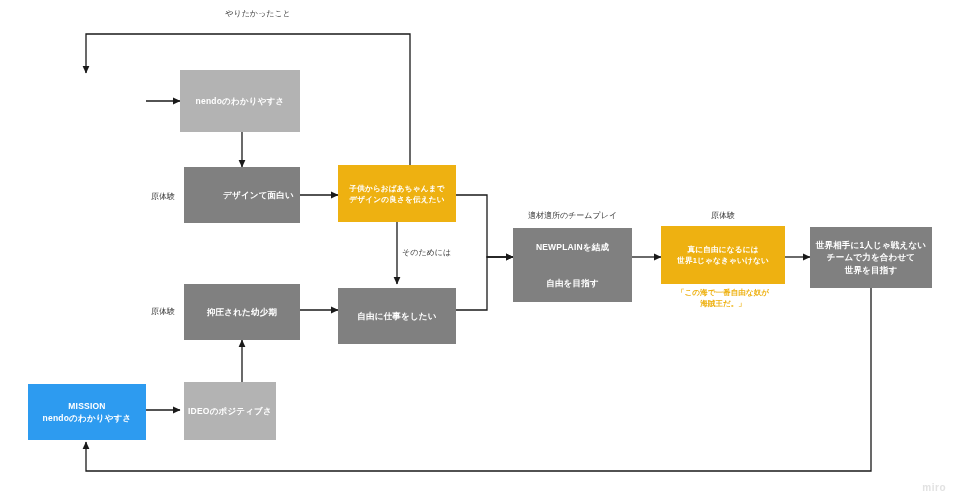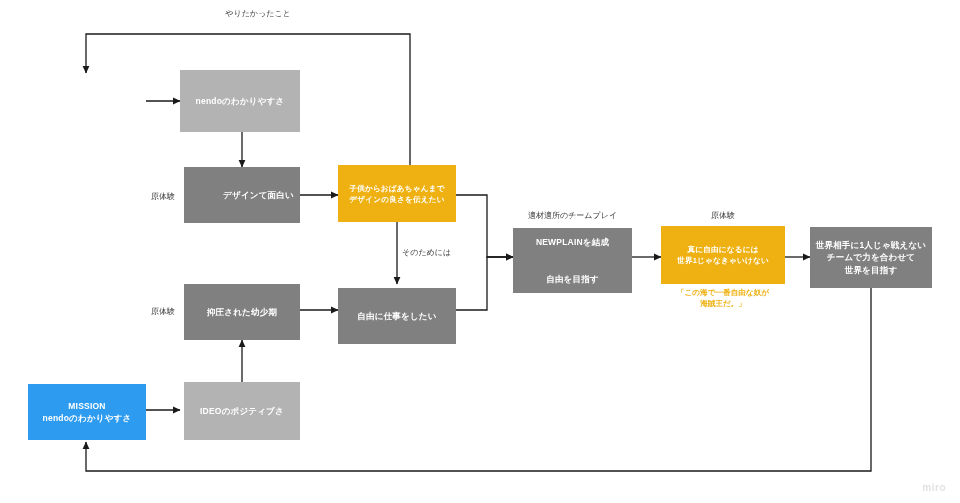--- a/index.html
+++ b/index.html
@@ -166,42 +166,42 @@
   </div>
 
   <div class="node gray-dark" style="left:184px; top:284px; width:116px; height:56px;">
     <span class="line">抑圧された幼少期</span>
   </div>
 
   <div class="node gray-dark" style="left:338px; top:288px; width:118px; height:56px;justify-content:center;">
     <span class="line">自由に仕事をしたい</span>
   </div>
 
-  <div class="node gray-dark" style="left:513px; top:228px; width:119px; height:65px;gap:24px;">
+  <div class="node gray-dark" style="left:513px; top:228px; width:119px; height:74px;gap:24px;">
     <span class="line">NEWPLAINを結成</span>
     <span class="line">自由を目指す</span>
   </div>
 
   <div class="node yellow" style="left:661px; top:226px; width:124px; height:58px;">
     <span class="line">真に自由になるには</span>
     <span class="line">世界1じゃなきゃいけない</span>
   </div>
 
   <div class="node gray-dark" style="left:810px; top:227px; width:122px; height:61px;">
     <span class="line">世界相手に1人じゃ戦えない</span>
     <span class="line">チームで力を合わせて</span>
     <span class="line">世界を目指す</span>
   </div>
 
   <div class="node blue" style="left:28px; top:384px; width:118px; height:56px;">
     <span class="line">MISSION</span>
     <span class="line">nendoのわかりやすさ</span>
   </div>
 
-  <div class="node gray-light" style="left:184px; top:382px; width:116px; height:58px;">
+  <div class="node gray-light" style="left:184px; top:382px; width:92px; height:58px;">
     <span class="line">IDEOのポジティブさ</span>
   </div>
 
   <div class="quote" style="left:661px; top:287px; width:124px;">
     <span class="line">「この海で一番自由な奴が</span>
     <span class="line">海賊王だ。」</span>
   </div>
 
   <div class="watermark">miro</div>
 

